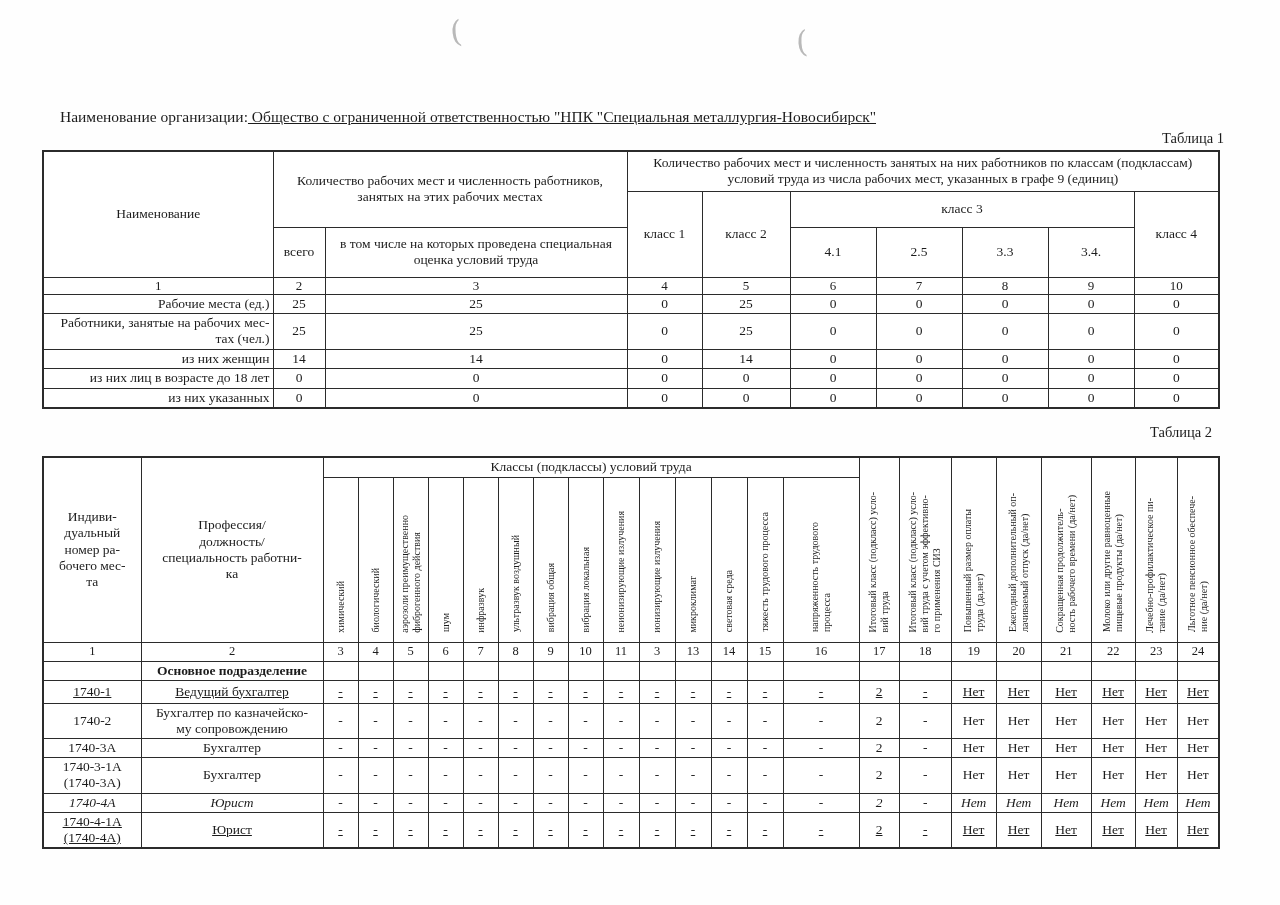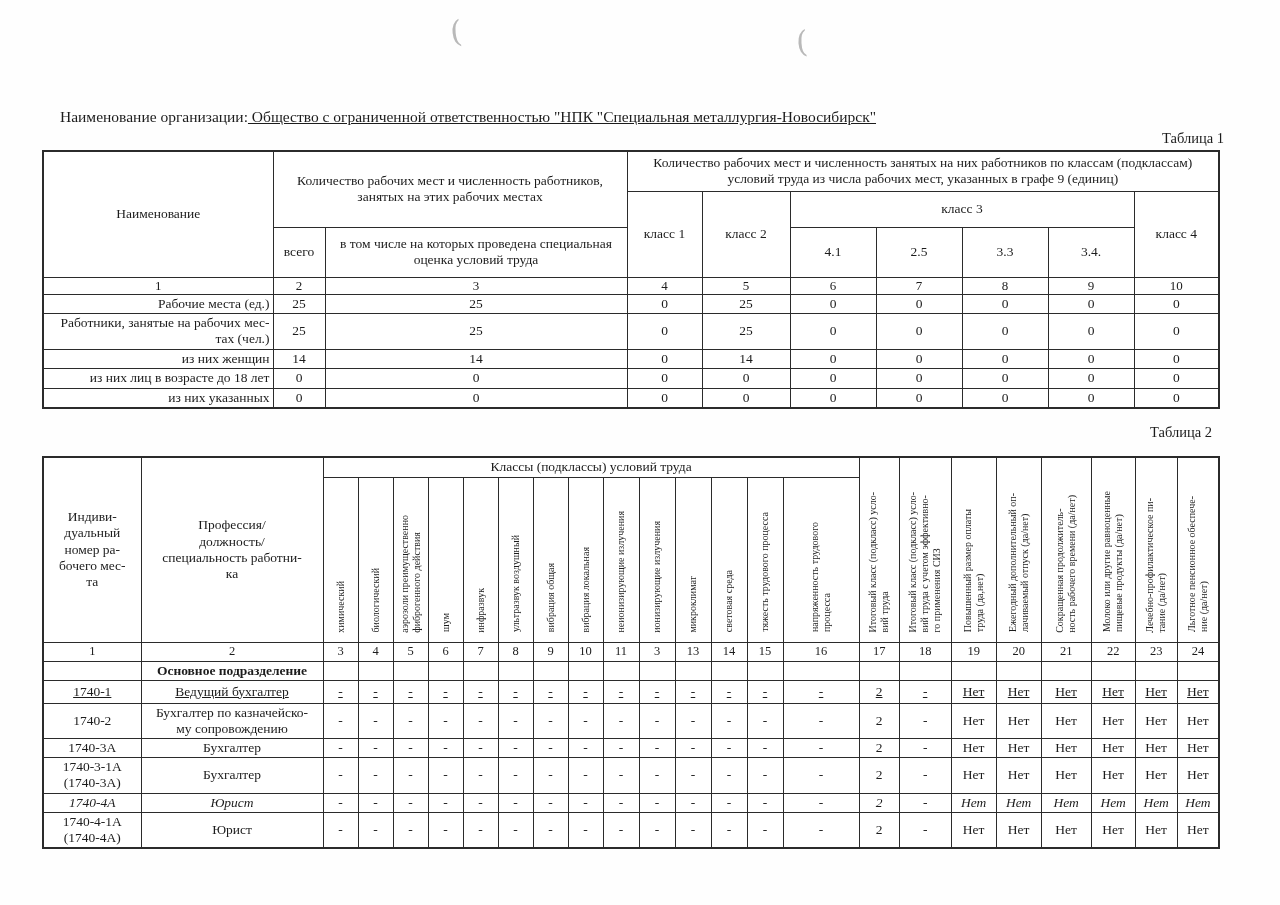--- a/index.html
+++ b/index.html
@@ -45,21 +45,21 @@
   .t2 .ghead{font-size:13.5px;}
   .t2 .vcell{vertical-align:bottom;text-align:center;padding:2px 1px 5px;}
   .t2 .vtext{display:inline-block;writing-mode:vertical-rl;transform:rotate(180deg);
              white-space:pre-line;font-size:10px;line-height:1.18;text-align:left;}
   .t2 tbody tr:nth-child(1){height:18px;}
   .t2 tbody tr:nth-child(2){height:23px;text-decoration:underline;}
   .t2 tbody tr:nth-child(3){height:31px;}
   .t2 tbody tr:nth-child(4){height:17px;font-family:Liberation Serif, serif;}
   .t2 tbody tr:nth-child(5){height:31px;}
   .t2 tbody tr:nth-child(6){height:18px;font-style:italic;}
-  .t2 tbody tr:nth-child(7){height:30px;}
+  .t2 tbody tr:nth-child(7){height:30px;text-decoration:underline;}
   .t2 .section{font-weight:bold;}
   .t2 .idcell,.t2 .prof{font-size:13.5px;}
   .pre{white-space:pre-line;}
 </style>
 </head>
 <body>
 
 <div class="page">
 
   <span class="artifact a1">(</span>

